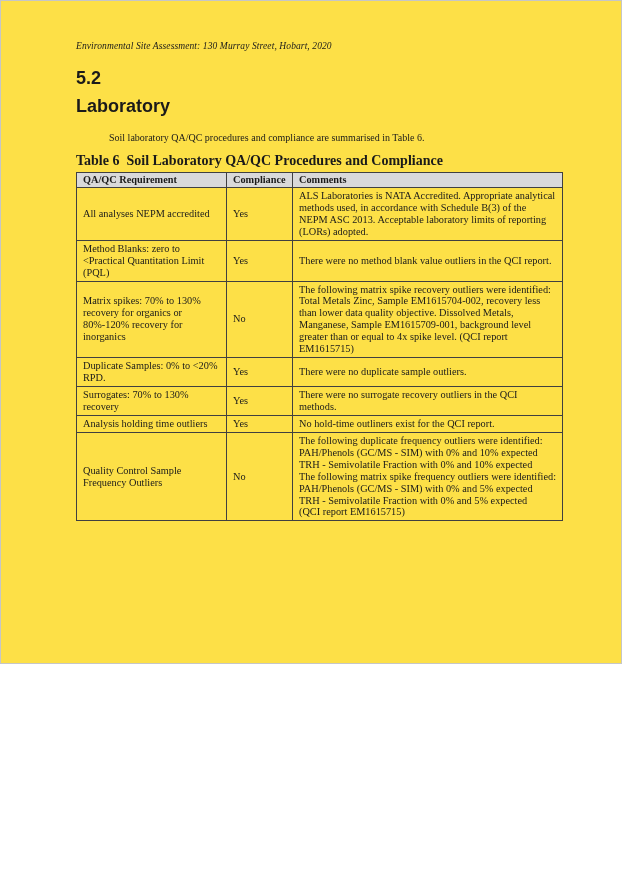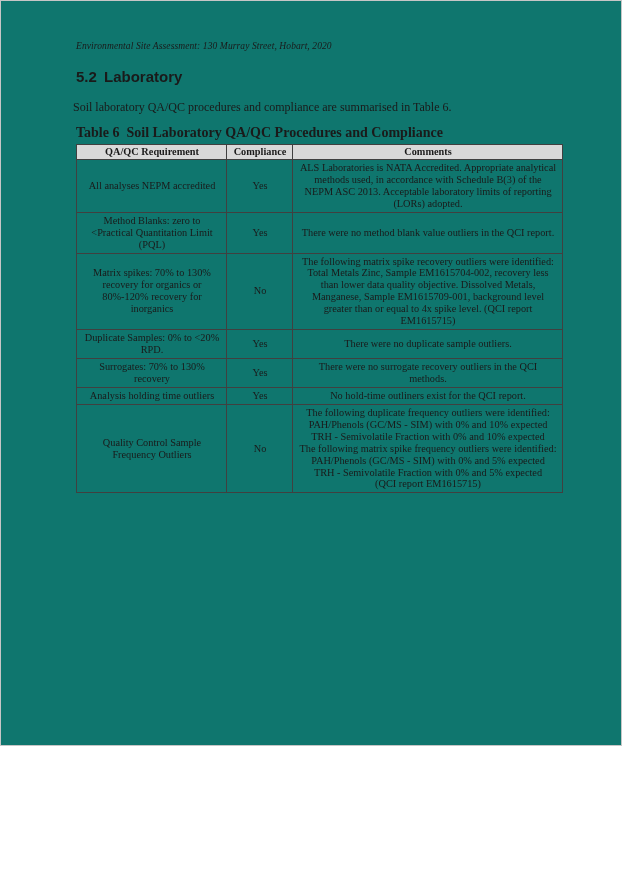--- a/index.html
+++ b/index.html
@@ -5,64 +5,65 @@
   :root{
     --header-bg:#d9d9d9;
     --border:#404040;
     --text:#1a1a1a;
     --page-edge:#c6c6c6;
   }
   *{box-sizing:border-box;}
   html,body{margin:0;padding:0;background:#fff;}
   .page{
     position:relative;
-    width:622px;height:746px;
-    background:#0f766e;
+    width:622px;height:664px;
+    background:#fde047;
     border:1px solid var(--page-edge);
     font-family:"Liberation Serif", serif;
     color:var(--text);
     overflow:hidden;
   }
   .running-header{
     margin:40px 61px 0 75px;
     font-style:italic;
     font-size:9.5px;
     letter-spacing:.1px;
   }
   .section-heading{
     margin:17px 61px 0 75px;
     font-family:"Liberation Sans", sans-serif;
     font-weight:bold;
-    font-size:15px;
+    font-size:18px;
     display:flex;
+    flex-direction:column;
   }
   .section-heading .sec-num{width:28px;flex:0 0 28px;}
   .intro{
-    margin:15px 61px 0 72px;
-    font-size:12px;
+    margin:15px 61px 0 108px;
+    font-size:10px;
   }
   .table-caption{
     margin:10px 61px 0 75px;
     font-weight:bold;
     font-size:14px;
   }
   .table-caption .cap-label{margin-right:7px;}
   table.qaqc{
     margin:3px 61px 0 75px;
     width:486px;
     border-collapse:collapse;
     font-size:10.3px;
     line-height:1.16;
     table-layout:fixed;
   }
   table.qaqc th, table.qaqc td{
     border:1px solid var(--border);
     padding:2px 5px 2px 6px;
     vertical-align:middle;
-    text-align:center;
+    text-align:left;
     word-wrap:break-word;
   }
   table.qaqc th{
     background:var(--header-bg);
     font-weight:bold;
     padding-top:1px;padding-bottom:1px;
   }
   table.qaqc th:nth-child(1){width:150px;}
   table.qaqc th:nth-child(2){width:66px;}
   table.qaqc th:nth-child(3){width:270px;}

